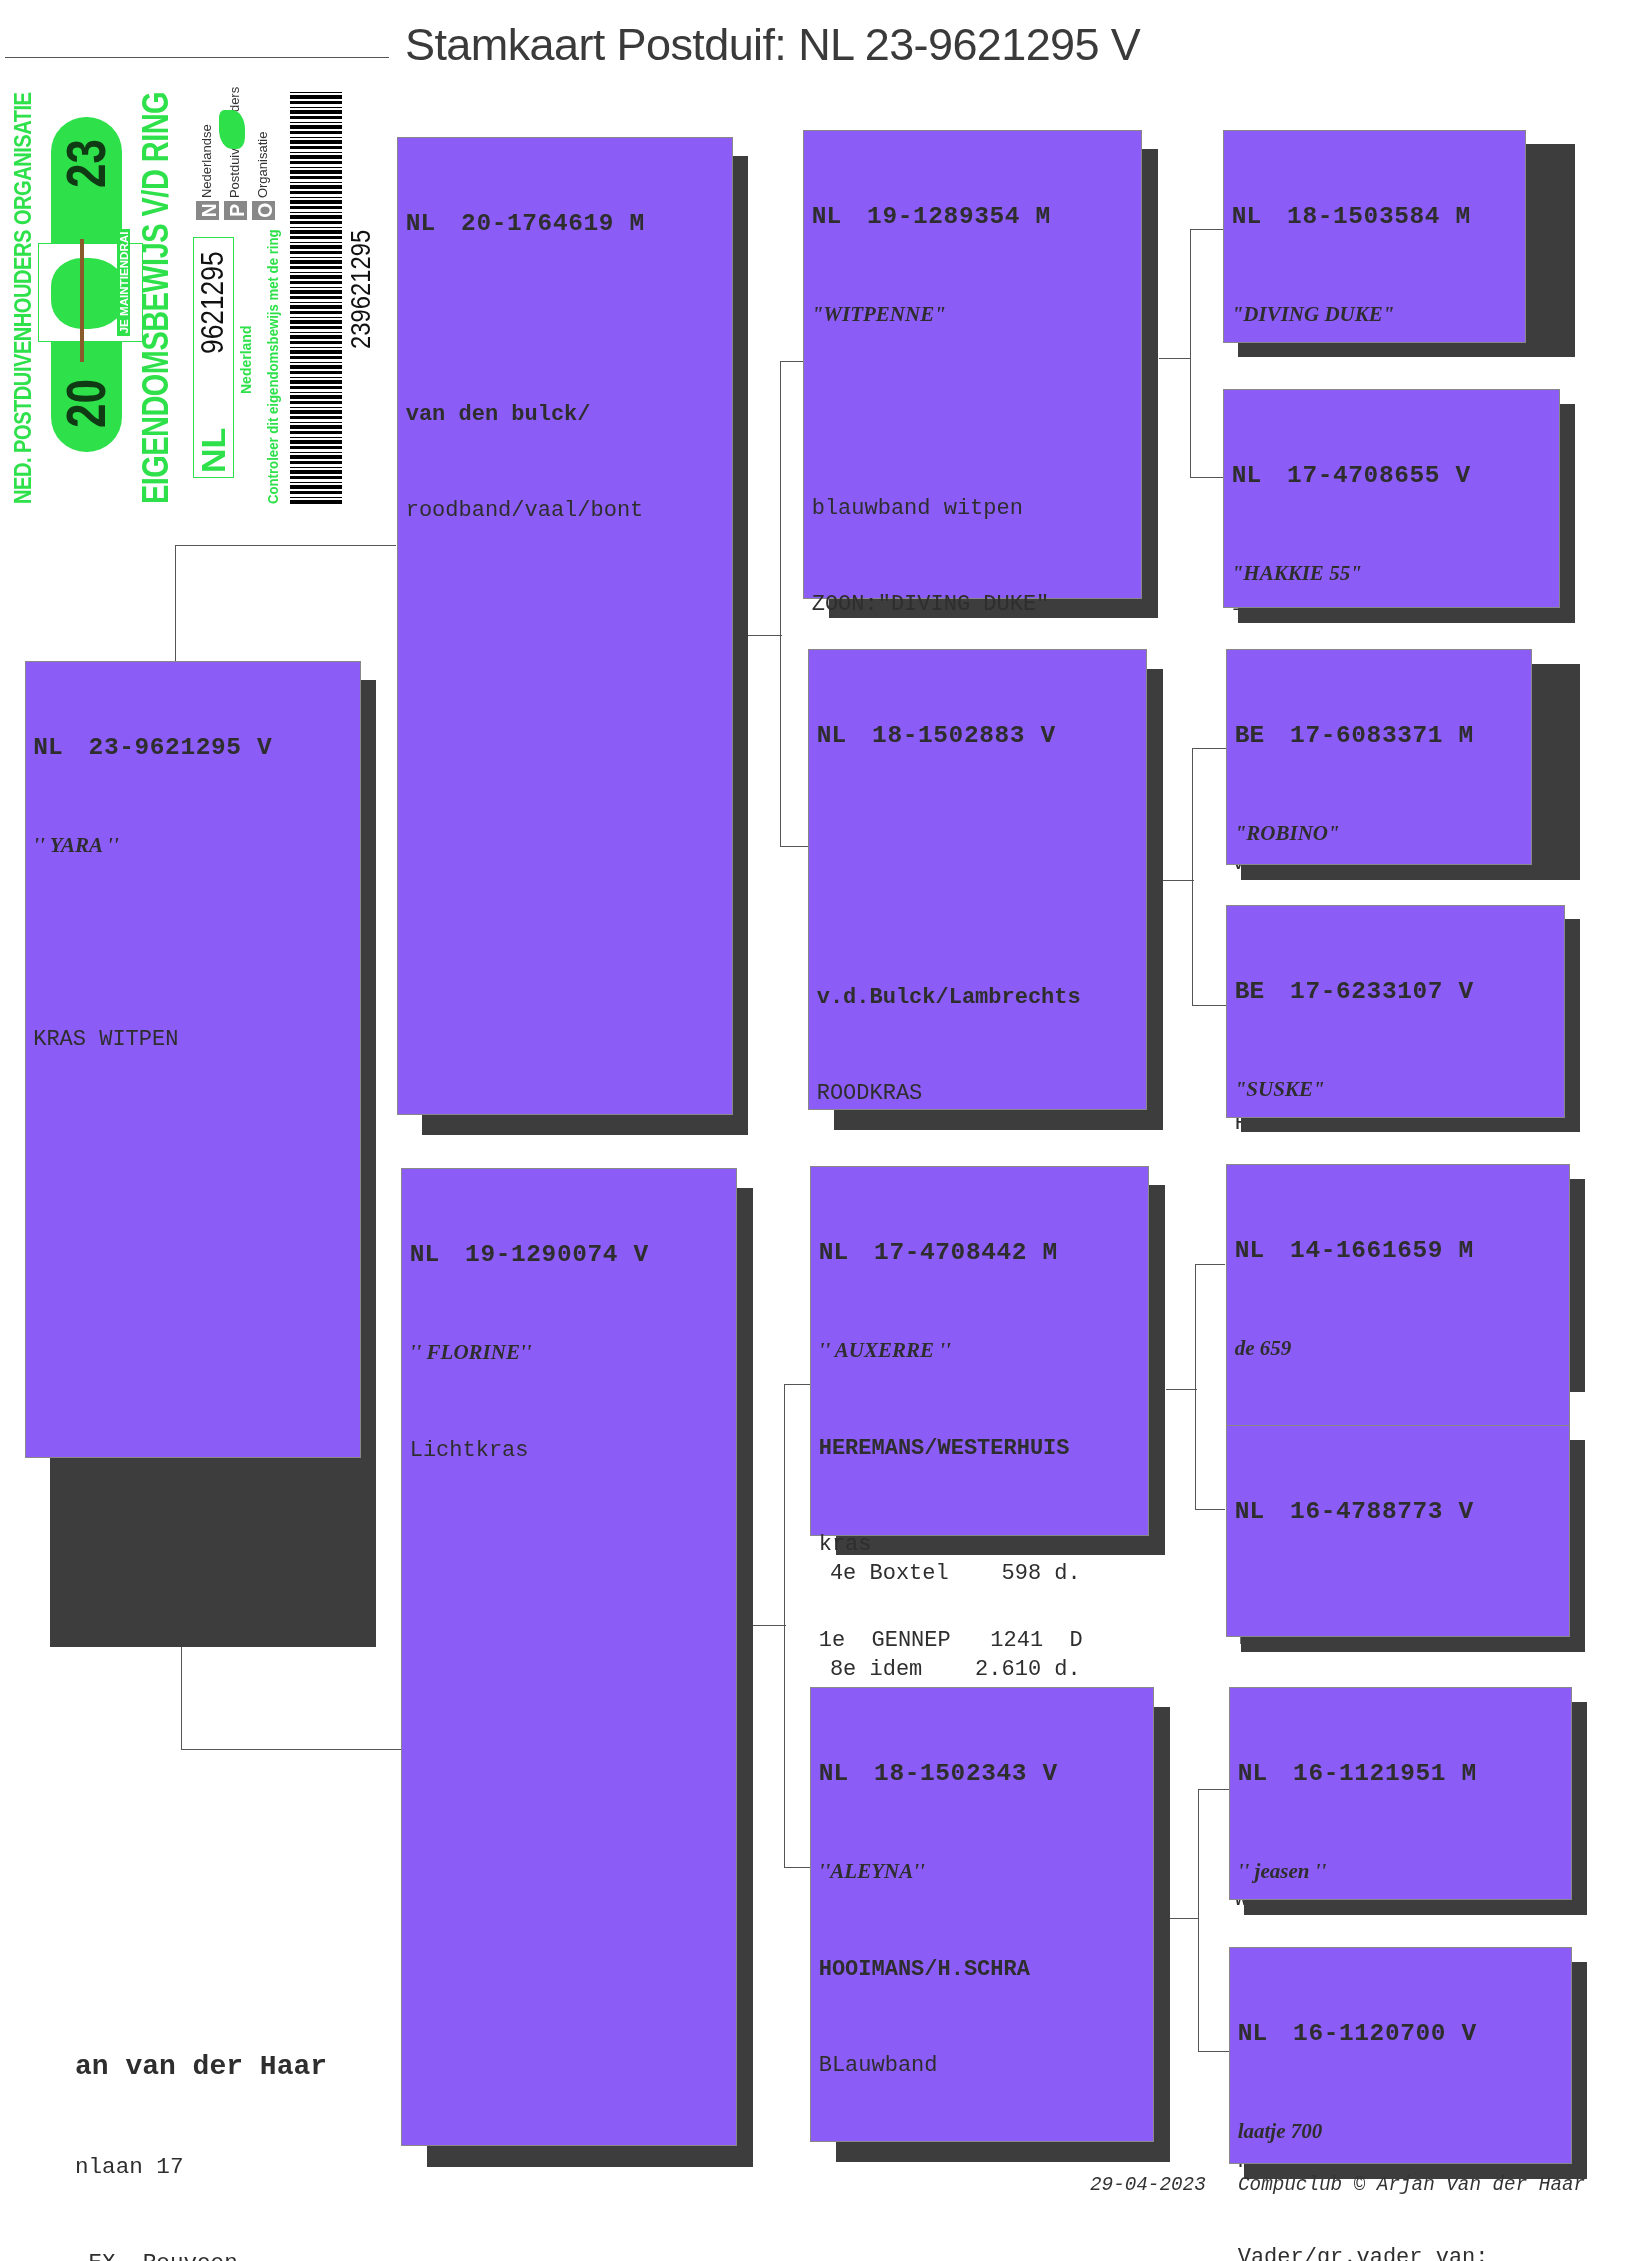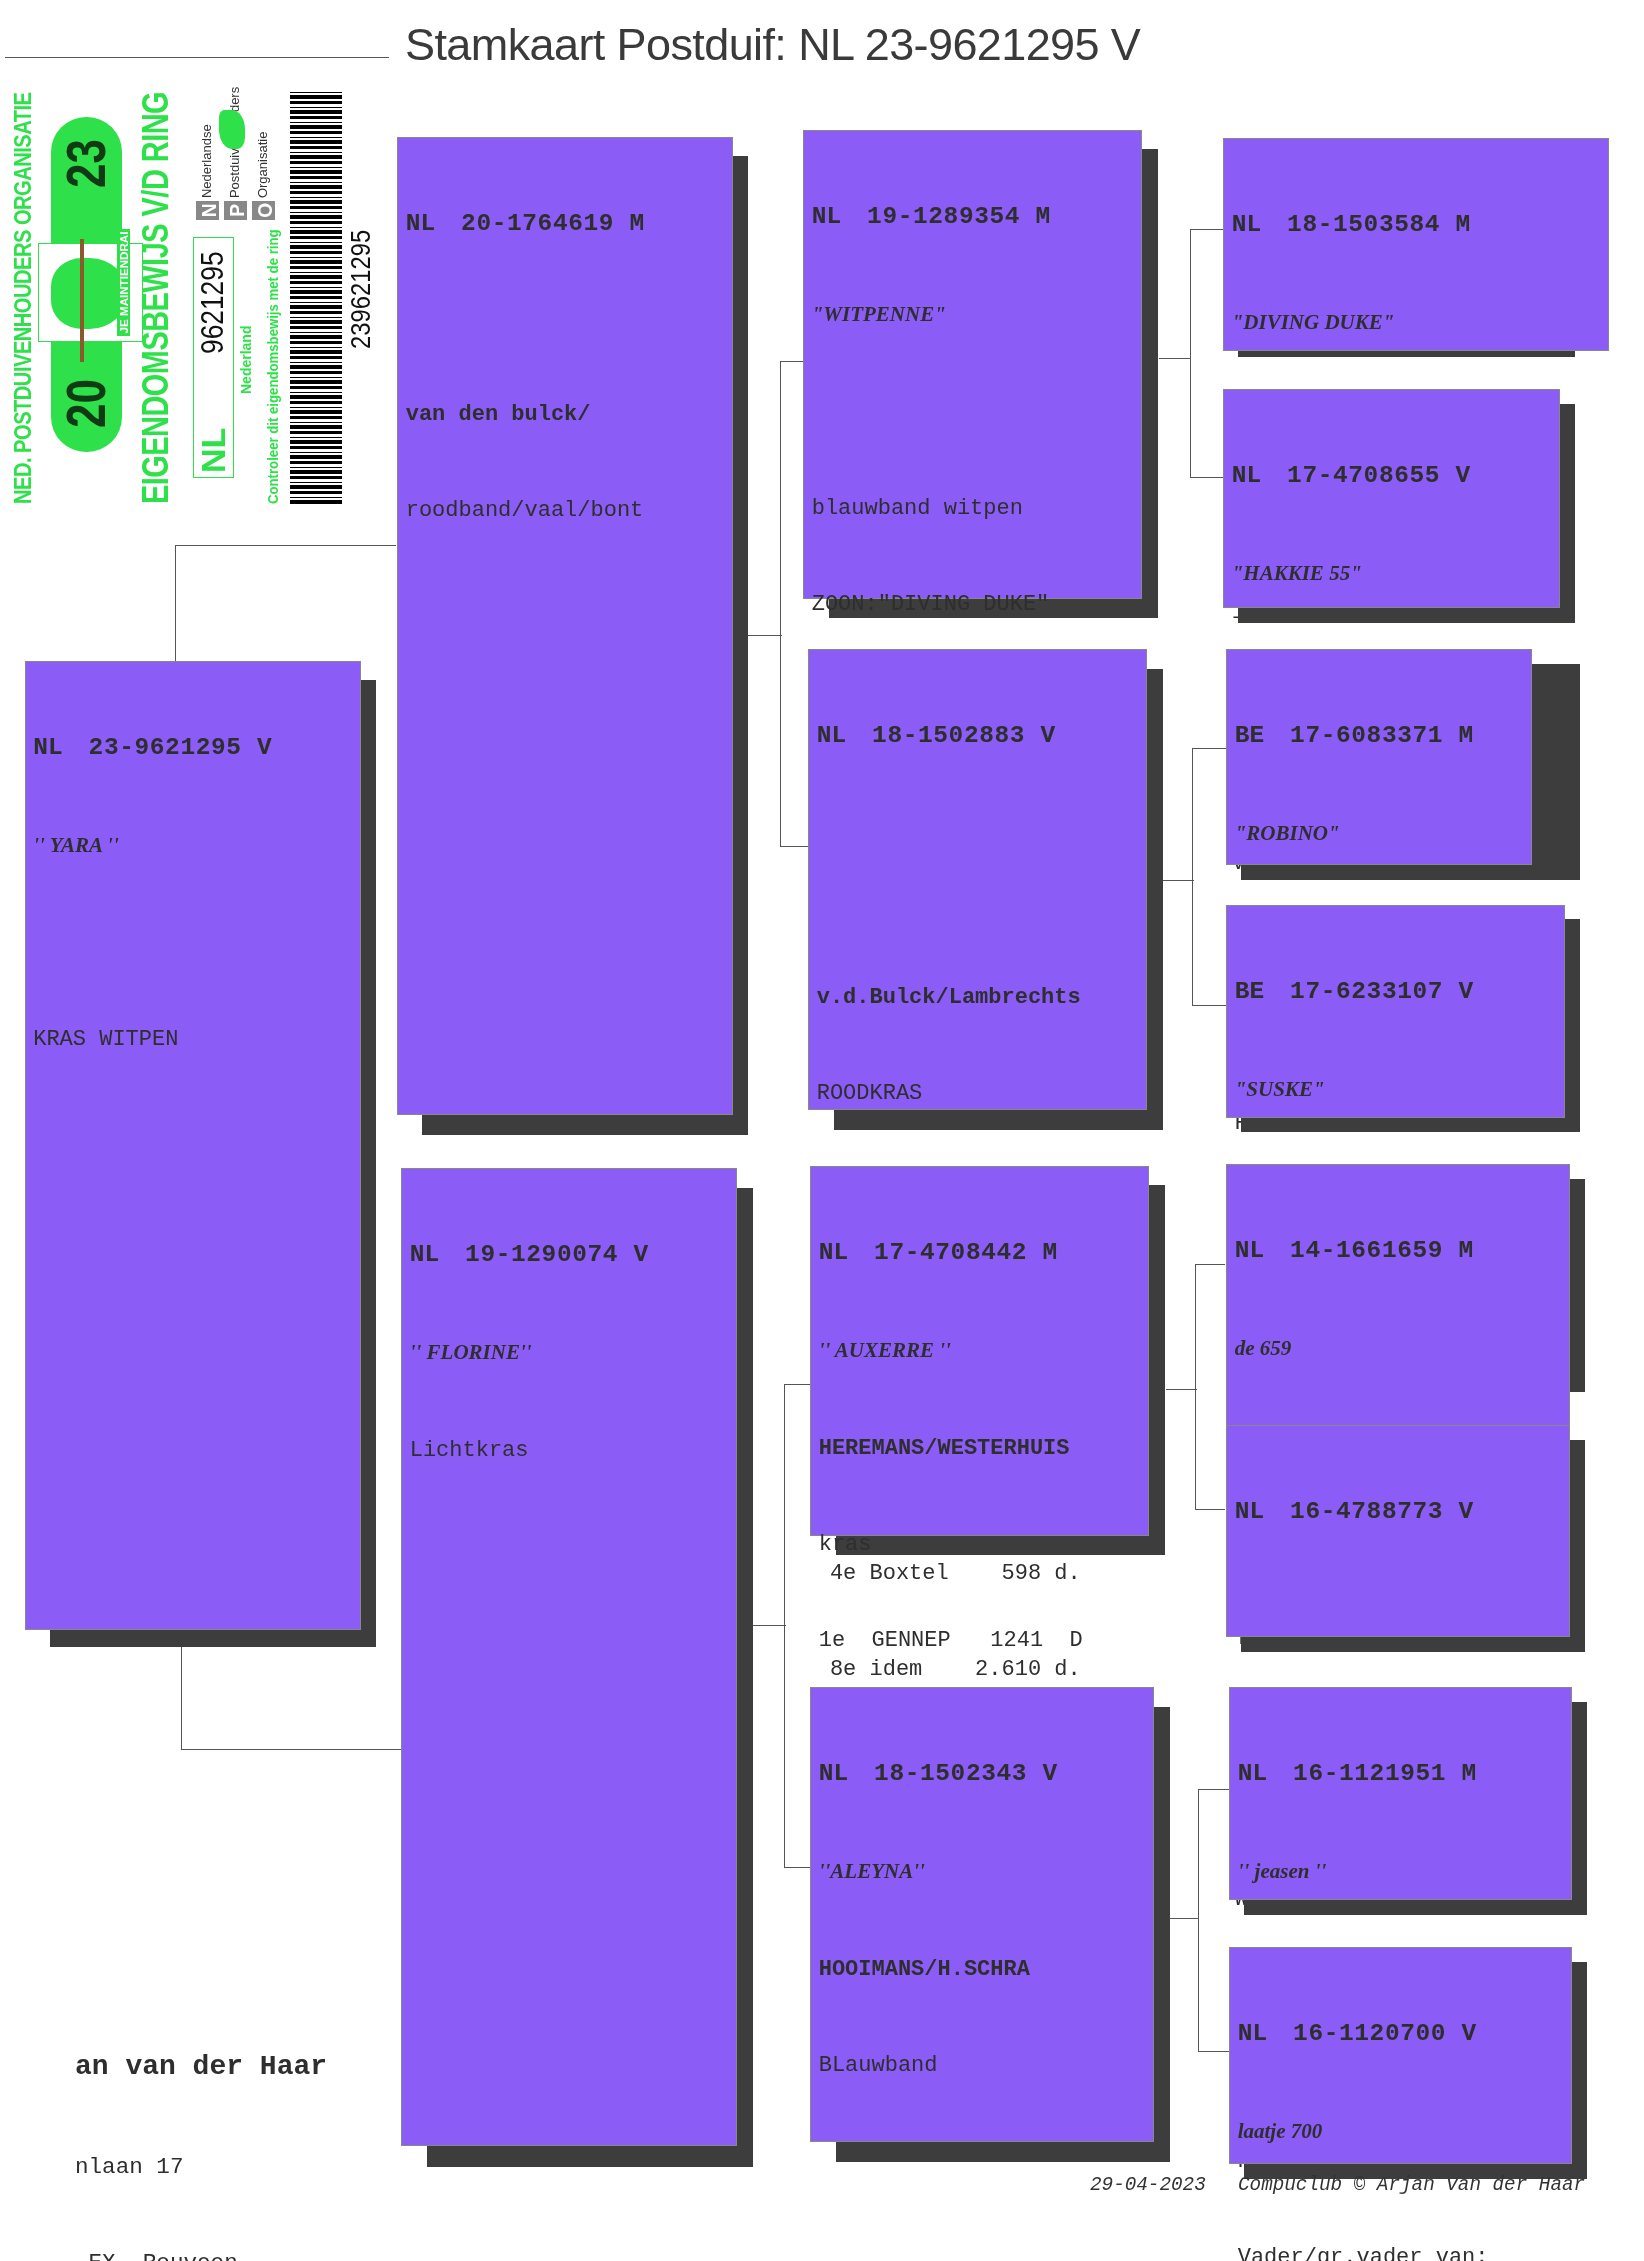--- a/index.html
+++ b/index.html
@@ -112,21 +112,21 @@
 <div class="line v" style="left:1195px; top:1264px; height:245px;"></div>
 <div class="line h" style="left:1195px; top:1264px; width:30px;"></div>
 <div class="line h" style="left:1195px; top:1509px; width:30px;"></div>
 
 <div class="line h" style="left:1170px; top:1918px; width:29px;"></div>
 <div class="line v" style="left:1198px; top:1789px; height:262px;"></div>
 <div class="line h" style="left:1198px; top:1789px; width:31px;"></div>
 <div class="line h" style="left:1198px; top:2051px; width:31px;"></div>
 
 <div class="shadow" style="left:50px; top:680px; width:326px; height:967px;"></div>
-<div class="box" style="left:24.5px; top:661px; width:336px; height:969px;">
+<div class="box" style="left:24.5px; top:661px; width:336px; height:797px;">
   <div class="ring"><span class="cc">NL</span><span>23-9621295 V</span></div>
   <div class="nm">'' YARA ''</div>
   <div class="gap"></div>
   <span class="ln">KRAS WITPEN</span>
 </div>
 
 <div class="shadow" style="left:422px; top:156px; width:326px; height:979px;"></div>
 <div class="box" style="left:397px; top:137px; width:336px; height:978px;">
   <div class="ring"><span class="cc">NL</span><span>20-1764619 M</span></div>
   <div class="gap"></div>
@@ -201,21 +201,21 @@
   <span class="ln" style="height:32px"></span>
   
   
   
   
   
   
 </div>
 
 <div class="shadow" style="left:1238px; top:144px; width:337px; height:213px;"></div>
-<div class="box" style="left:1223px; top:138px; width:386px; height:213px;">
+<div class="box" style="left:1223px; top:130px; width:303px; height:213px;">
   <div class="ring"><span class="cc">NL</span><span>18-1503584 M</span></div>
   <div class="nm">"DIVING DUKE"</div>
   <span class="ln" style="height:32px"></span>
   <span class="ln">blauwband witpen</span>
   <span class="ln">1e ARLON AFDELING 10</span>
   <span class="ln">OP 7194 d</span>
 </div>
 
 <div class="shadow" style="left:1238px; top:404px; width:337px; height:219px;"></div>
 <div class="box" style="left:1223px; top:389px; width:337px; height:219px;">

